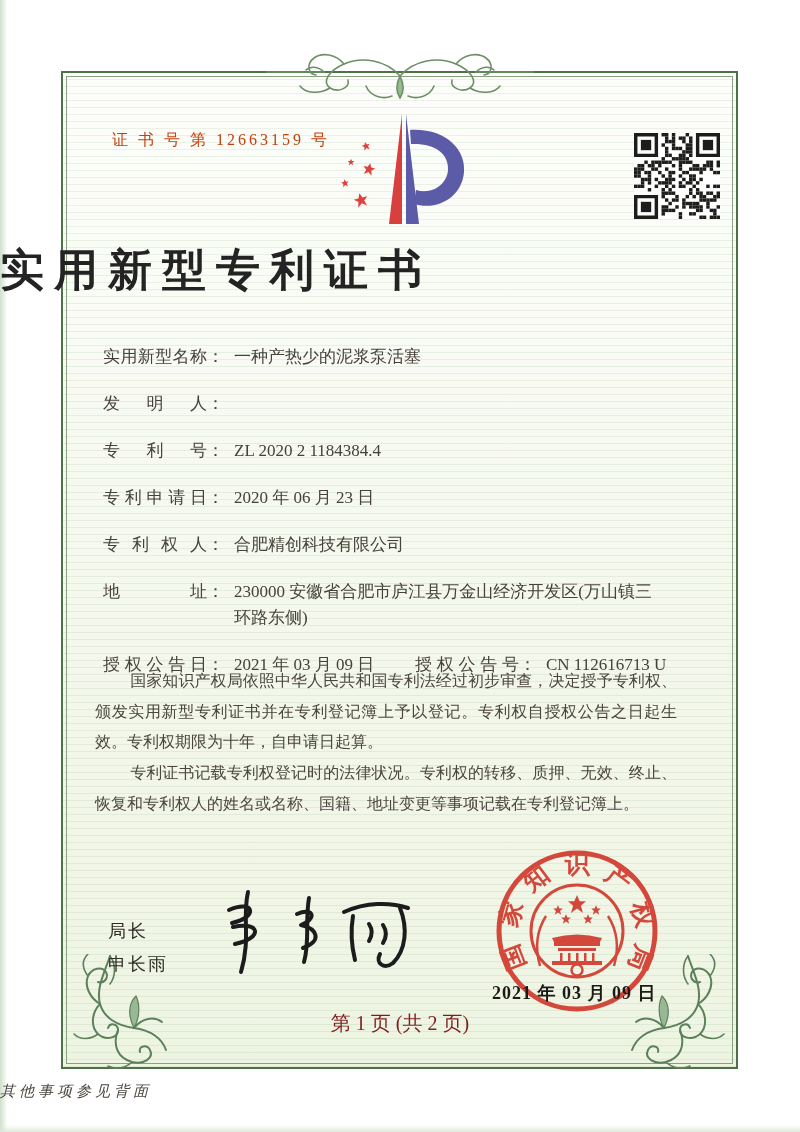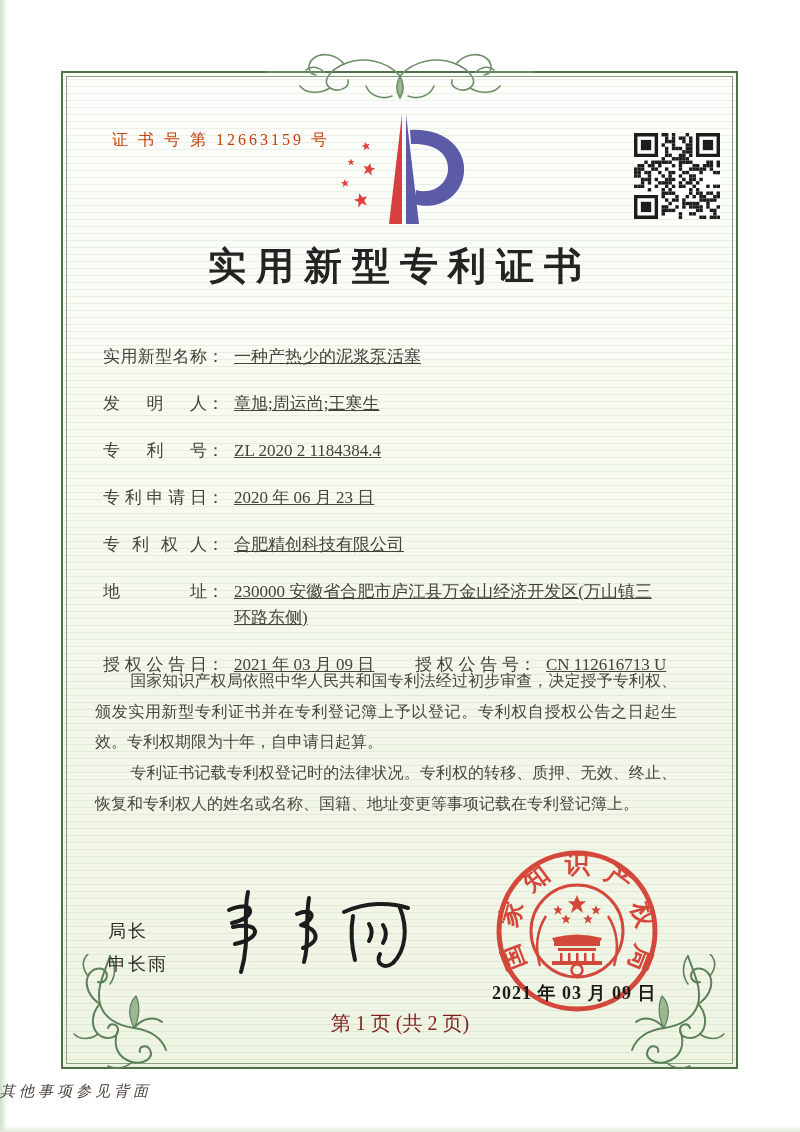--- a/index.html
+++ b/index.html
@@ -22,27 +22,27 @@
       linear-gradient(180deg,#fdfefb 0%,#f6f9ef 45%,#eef4e2 100%);
   }
   .frame::after{
     content:"";position:absolute;left:3px;top:3px;right:3px;bottom:3px;
     border:1px solid #86a37d;pointer-events:none;
   }
   .abs{position:absolute;}
   .cert-no{left:112px;top:130px;font-size:16px;letter-spacing:3px;color:#c2410c;text-align:center;}
   .logo{left:326px;top:106px;}
   .qr{left:634px;top:133px;}
-  .title{left:0;top:241px;width:800px;text-align:center;font-size:38px;
+  .title{left:0;top:241px;width:800px;font-size:44px;
     font-weight:600;letter-spacing:10px;color:#232323;}
   .fields{left:95px;top:344px;width:590px;font-size:17px;line-height:26px;color:#46413a;}
   .row{margin-bottom:21px;display:flex;align-items:flex-start;}
   .lbl{display:inline-block;width:104px;text-align:justify;text-align-last:justify;flex:none;margin-left:8px;}
   .colon{flex:none;margin-right:10px;}
-  .val{display:inline-block;text-decoration:underline;}
+  .val{display:inline-block;}
   .val-wrap{width:425px;}
   .pairA{display:flex;width:312px;flex:none;}
   .pairB{display:flex;}
   .paras{left:95px;top:666px;width:582px;font-size:16px;line-height:1.92;
     color:#4b453d;text-align:justify;}
   .paras p{margin:0;text-indent:2.2em;}
   .sig-title{left:108px;top:919px;font-size:18px;color:#2f2b26;letter-spacing:2px;text-align:right;}
   .sig-name{left:108px;top:952px;font-size:18px;color:#2f2b26;letter-spacing:2px;}
   .signature{left:212px;top:880px;}
   .seal{left:492px;top:846px;}
@@ -346,21 +346,20 @@
 
 <div class="abs fields">
   <div class="row">
     <span class="lbl">实用新型名称</span>
       <span class="colon">：</span>
       <span class="val">一种产热少的泥浆泵活塞</span>
   </div>
   <div class="row">
     <span class="lbl">发明人</span>
       <span class="colon">：</span>
-      <span class="val">章旭;周运尚;王寒生</span>
   </div>
   <div class="row">
     <span class="lbl">专利号</span>
       <span class="colon">：</span>
       <span class="val">ZL 2020 2 1184384.4</span>
   </div>
   <div class="row">
     <span class="lbl">专利申请日</span>
       <span class="colon">：</span>
       <span class="val">2020 年 06 月 23 日</span>

